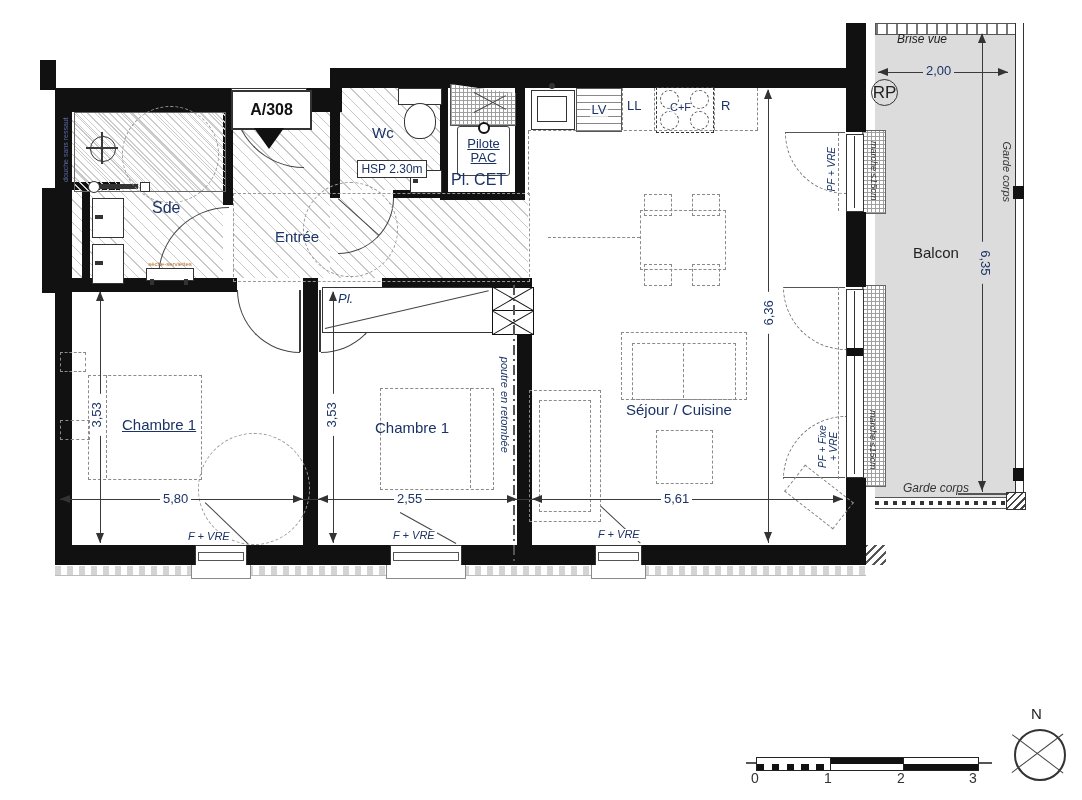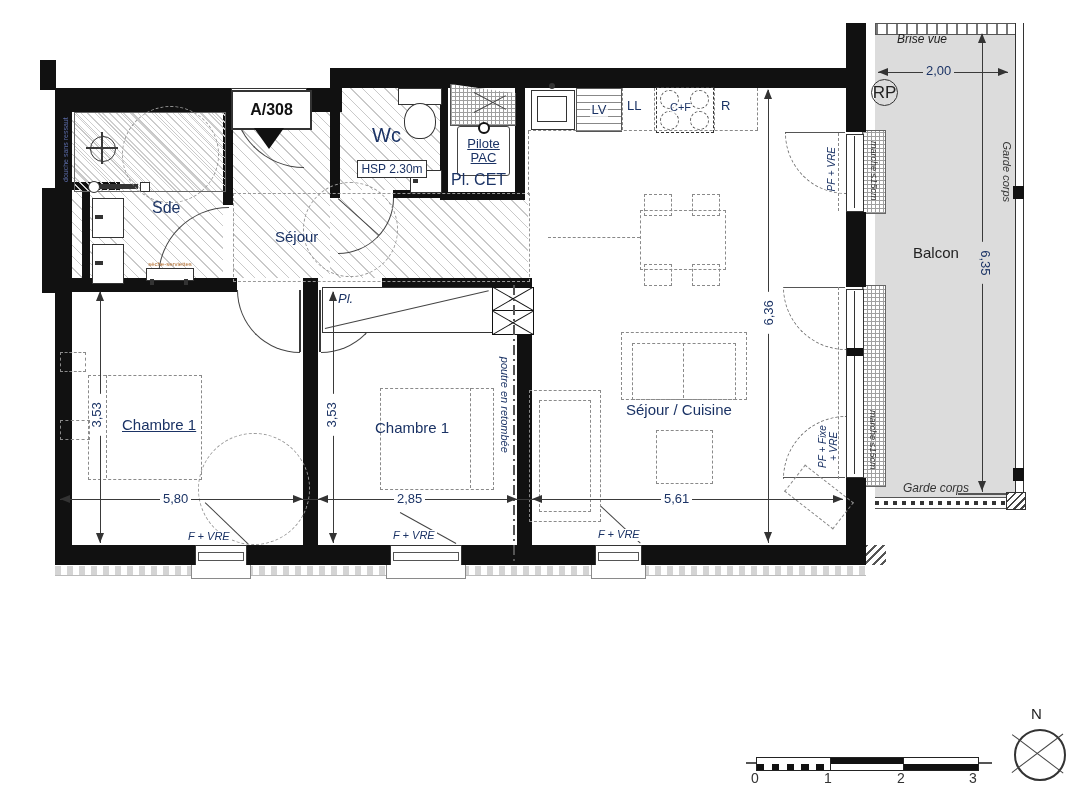--- a/index.html
+++ b/index.html
@@ -225,22 +225,22 @@
   <div class="dashh" style="left:548px;top:237px;width:92px;"></div>
   <div class="furn" style="left:621px;top:332px;width:124px;height:66px;"></div>
   <div class="furn" style="left:632px;top:343px;width:102px;height:55px;"></div>
   <div class="dashv" style="left:683px;top:343px;height:55px;"></div>
   <div class="furn" style="left:656px;top:430px;width:55px;height:52px;"></div>
   <div class="furn" style="left:529px;top:390px;width:70px;height:130px;"></div>
   <div class="furn" style="left:539px;top:400px;width:50px;height:110px;"></div>
   <div class="furn" style="left:788px;top:480px;width:60px;height:32px;transform:rotate(38deg);"></div>
 
   <div class="label" style="left:152px;top:200px;font-size:16px;">Sde</div>
-  <div class="label" style="left:275px;top:229px;font-size:15px;">Séjour</div>
-  <div class="label" style="left:372px;top:125px;font-size:20px;">Wc</div>
+  <div class="label" style="left:275px;top:229px;font-size:15px;">Entrée</div>
+  <div class="label" style="left:372px;top:125px;font-size:15px;">Wc</div>
   <div class="label" style="left:626px;top:402px;font-size:15px;">Séjour / Cuisine</div>
   <div class="label" style="left:122px;top:417px;font-size:15px;text-decoration:underline;">Chambre 1</div>
   <div class="label" style="left:375px;top:420px;font-size:15px;">Chambre 1</div>
   <div class="label blk" style="left:913px;top:245px;font-size:15px;color:#222;">Balcon</div>
 
   <div class="linev" style="left:100px;top:292px;height:251px;"></div>
   <div class="ar ar-u" style="left:96px;top:291px;"></div>
   <div class="ar ar-d" style="left:96px;top:533px;"></div>
   <div class="label dim rot-ccw" style="left:76px;top:408px;width:36px;">3,53</div>
   <div class="linev" style="left:333px;top:292px;height:251px;"></div>
@@ -252,21 +252,21 @@
   <div class="ar ar-d" style="left:764px;top:532px;"></div>
   <div class="label dim rot-ccw" style="left:748px;top:306px;width:36px;">6,36</div>
   <div class="lineh" style="left:60px;top:499px;width:783px;"></div>
   <div class="ar ar-l" style="left:60px;top:495px;"></div>
   <div class="ar ar-r" style="left:293px;top:495px;"></div>
   <div class="ar ar-l" style="left:318px;top:495px;"></div>
   <div class="ar ar-r" style="left:507px;top:495px;"></div>
   <div class="ar ar-l" style="left:532px;top:495px;"></div>
   <div class="ar ar-r" style="left:833px;top:495px;"></div>
   <div class="label dim" style="left:160px;top:492px;">5,80</div>
-  <div class="label dim" style="left:394px;top:492px;">2,85</div>
+  <div class="label dim" style="left:394px;top:492px;">2,55</div>
   <div class="label dim" style="left:661px;top:492px;">5,61</div>
 
   <div class="lineh" style="left:878px;top:72px;width:130px;"></div>
   <div class="ar ar-l" style="left:878px;top:68px;"></div>
   <div class="ar ar-r" style="left:998px;top:68px;"></div>
   <div class="label dimg" style="left:923px;top:64px;">2,00</div>
   <div class="linev" style="left:982px;top:34px;height:458px;"></div>
   <div class="ar ar-u" style="left:978px;top:33px;"></div>
   <div class="ar ar-d" style="left:978px;top:481px;"></div>
   <div class="label dimg rot-cw" style="left:964px;top:256px;width:36px;">6,35</div>

